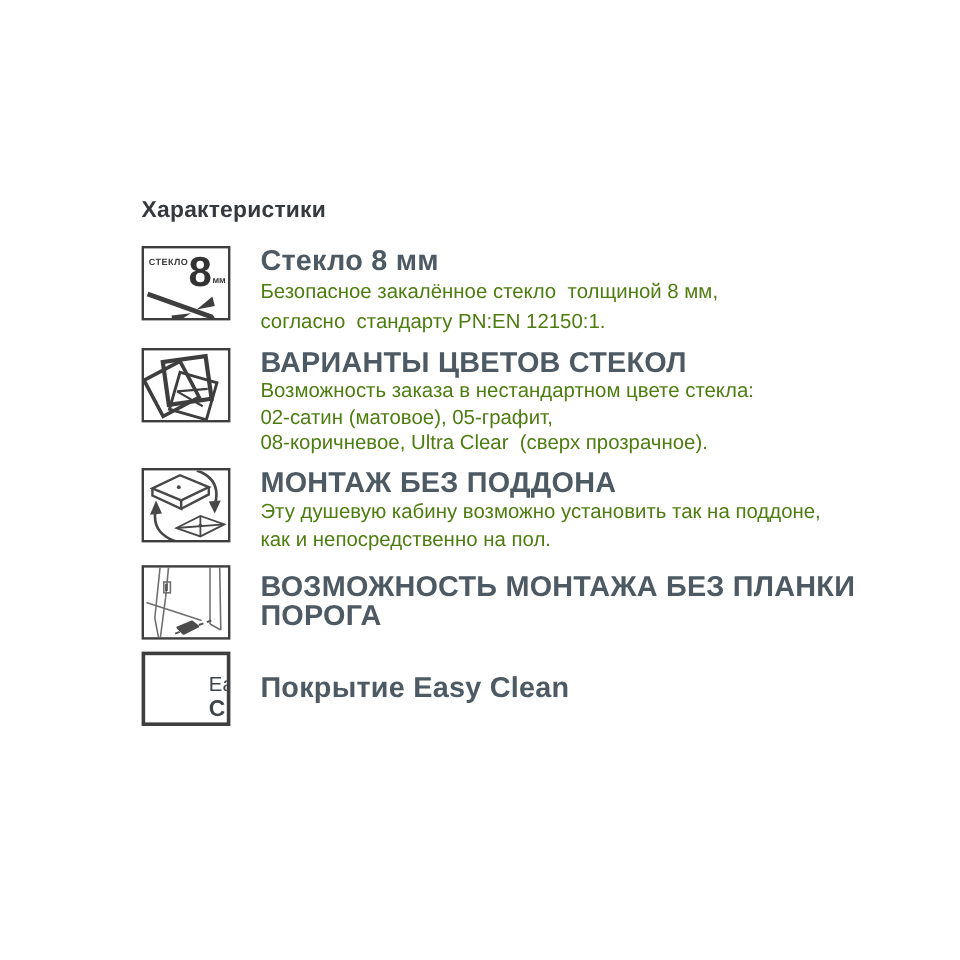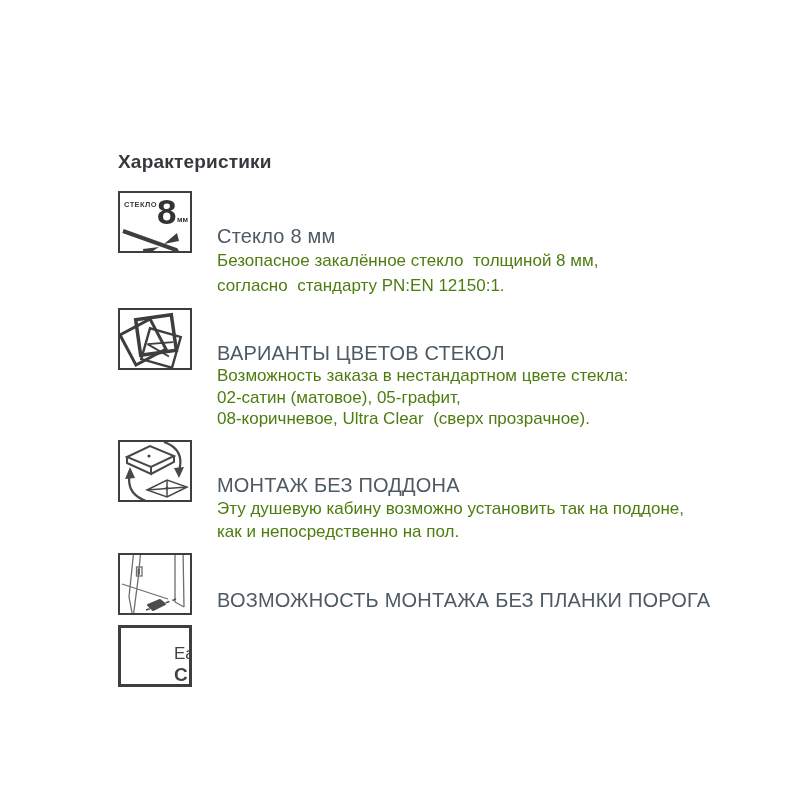--- a/index.html
+++ b/index.html
@@ -4,21 +4,21 @@
 <style>
   * { box-sizing: border-box; margin: 0; padding: 0; }
   html, body {
     width: 800px; height: 800px;
     background: #ffffff;
     font-family: "Liberation Sans", sans-serif;
     overflow: hidden;
   }
   .wrap {
     position: absolute;
-    left: 118px; top: 151px;
+    left: 118px; top: 165px;
     width: 620px;
   }
   .section-title {
     font-size: 19px;
     font-weight: 700;
     color: #35393d;
     letter-spacing: 0.2px;
     margin-bottom: 18px;
   }
   .feature-row {
@@ -37,27 +37,26 @@
     overflow: hidden;
   }
   .icon-box.thick { border-width: 3px; padding-left: 44px; }
   .feature-text {
     display: flex;
     flex-direction: column;
     padding-top: 1px;
   }
   .feature-text.center { justify-content: center; padding-top: 0; }
   .feature-heading {
-    font-size: 20px;
-    font-weight: 400;
+    font-size: 24px;
+    font-weight: 700;
     color: #4d5a63;
     line-height: 24px;
     letter-spacing: 0.2px;
     white-space: pre-wrap;
-    margin-top: 32px;
   }
   .feature-line {
     font-size: 17px;
     font-weight: 400;
     color: #4d7c0f;
     line-height: 23px;
     white-space: pre-wrap;
   }
   .row1 .feature-line { line-height: 25px; }
   .row2 .feature-line { line-height: 21.5px; }
@@ -185,15 +184,18 @@
     </div>
   </div>
 
   <div class="feature-row row5">
     <div class="icon-box thick">
       <div class="ec">
         <div class="ec-top"><span>Easy</span><span class="ec-reg">®</span></div>
         <div class="ec-bottom">Clear</div>
       </div>
     </div>
+    <div class="feature-text center">
+      <div class="feature-heading">Покрытие Easy Clean</div>
+    </div>
   </div>
 
 </div>
 
 </body></html>

